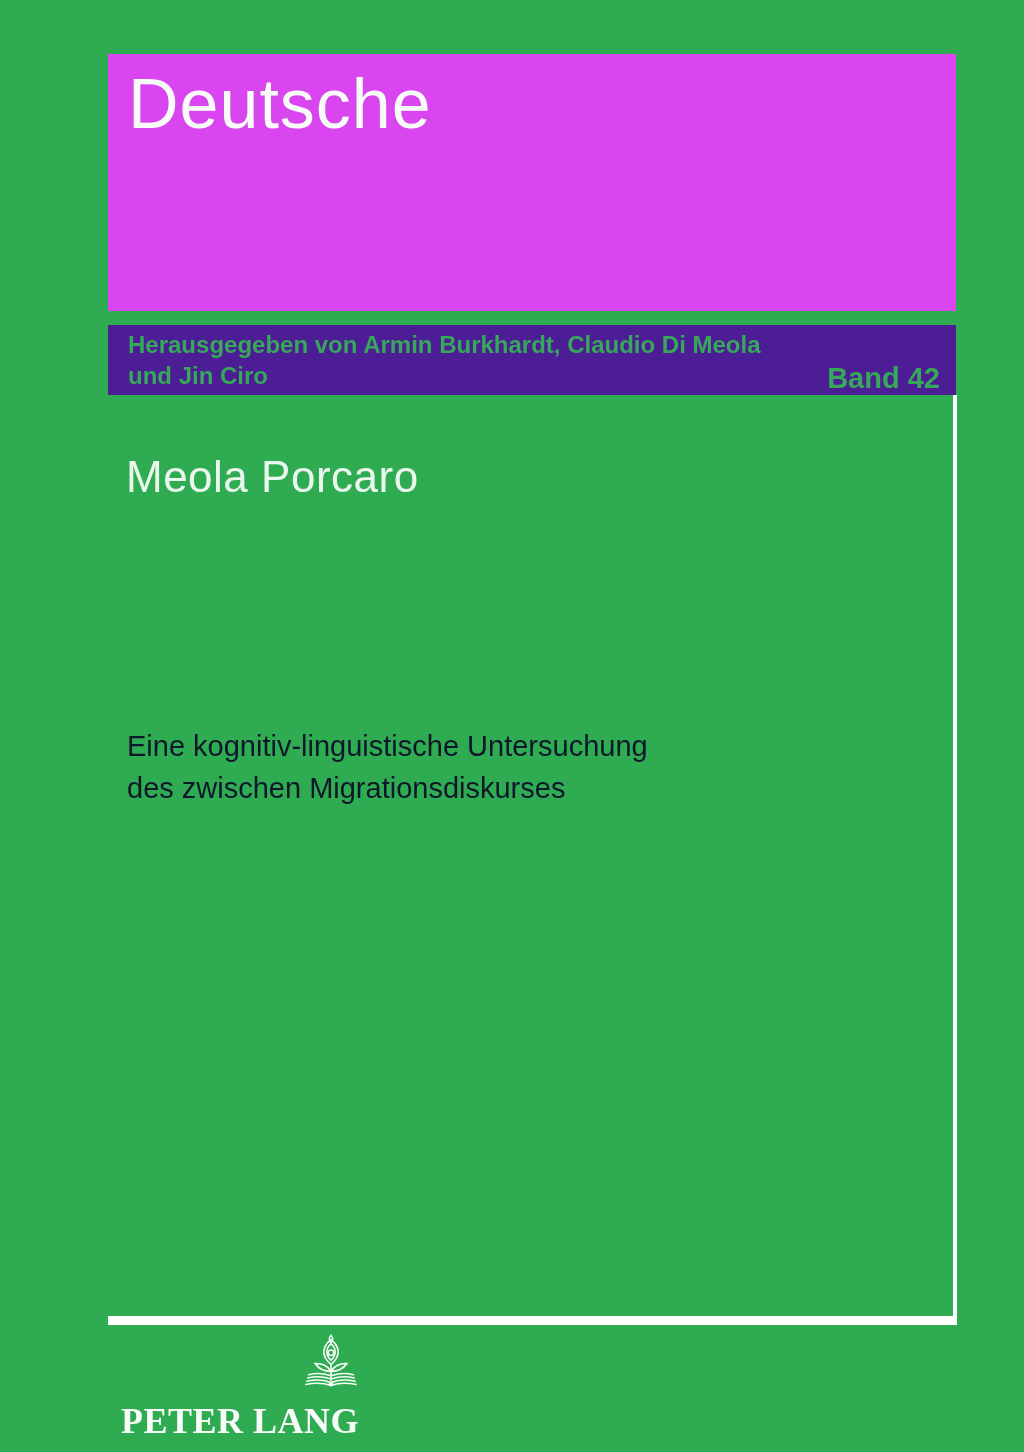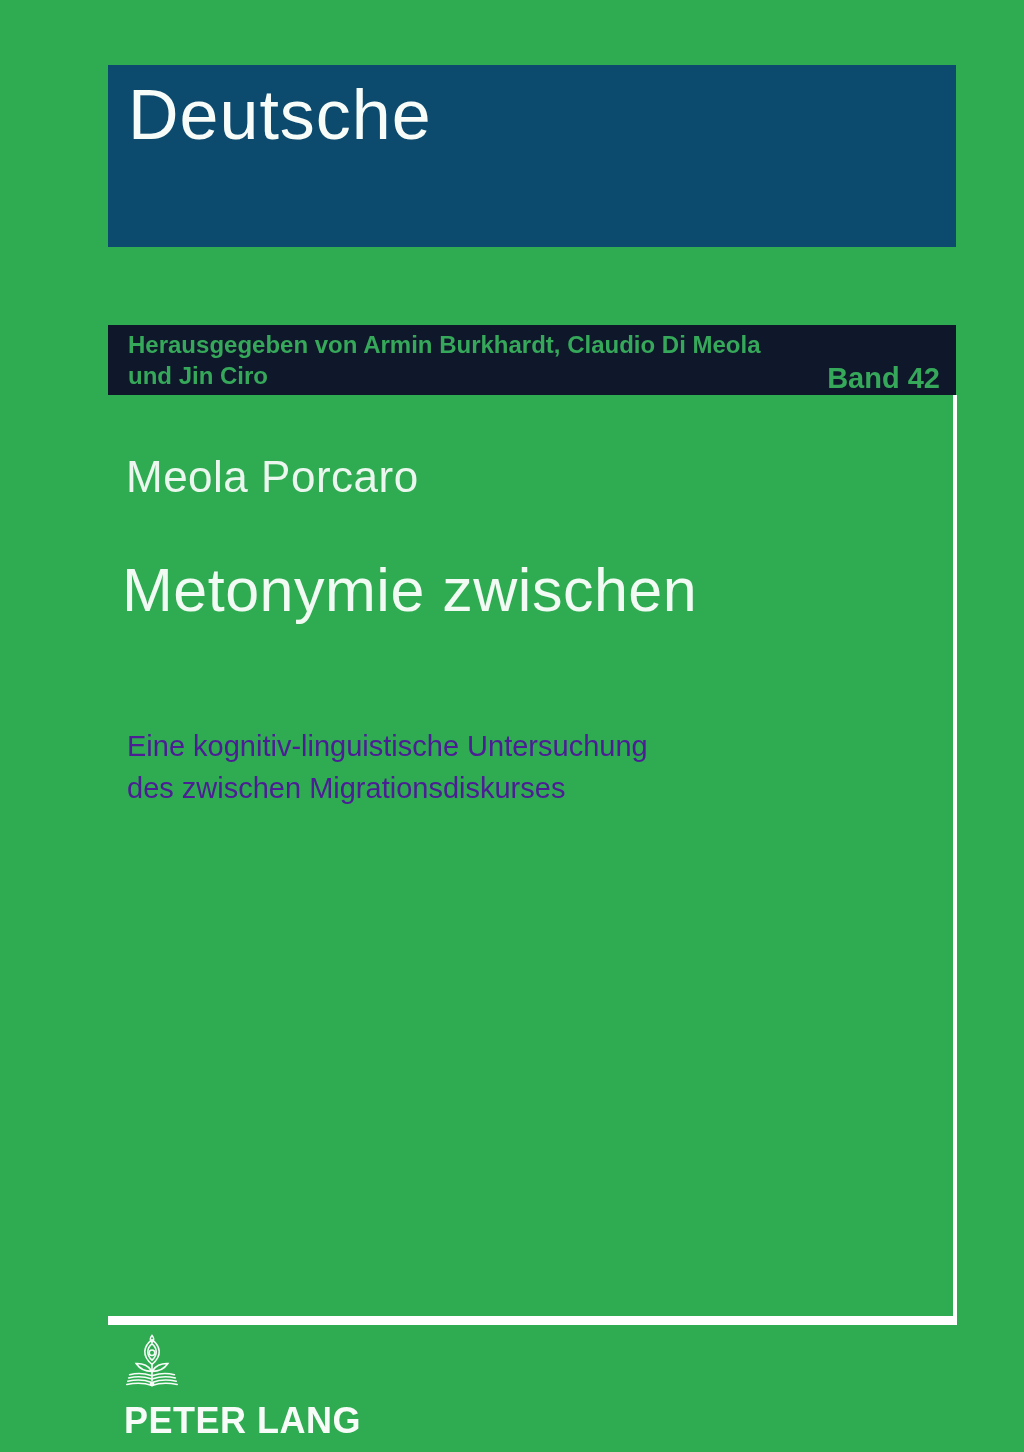--- a/index.html
+++ b/index.html
@@ -13,45 +13,45 @@
     height: 1452px;
     background: #2fac51;
     overflow: hidden;
     font-family: "Liberation Sans", "DejaVu Sans", sans-serif;
   }
 
   
   .series-band {
     position: absolute;
     left: 108px;
-    top: 65px;
+    top: 54px;
     width: 848px;
-    height: 182px;
-    background: #0c4a6e;
+    height: 257px;
+    background: #d946ef;
   }
   .series-title {
     position: absolute;
     left: 20px;
     top: 8px;
     color: #f7fcf8;
     font-size: 70px;
     line-height: 85px;
     font-weight: 300;
     letter-spacing: 1px;
     white-space: nowrap;
   }
 
   
   .editors-band {
     position: absolute;
     left: 108px;
     top: 325px;
     width: 848px;
     height: 70px;
-    background: #0f172a;
+    background: #4c1d95;
   }
   .editors-text {
     position: absolute;
     left: 20px;
     top: 4px;
     color: #36a85a;
     font-size: 24px;
     line-height: 31px;
     font-weight: bold;
     white-space: nowrap;
@@ -87,21 +87,21 @@
     line-height: 76px;
     font-weight: 300;
     letter-spacing: 0.5px;
     white-space: nowrap;
   }
 
   .subtitle {
     position: absolute;
     left: 127px;
     top: 725px;
-    color: #4c1d95;
+    color: #0f172a;
     font-size: 29px;
     line-height: 42px;
     font-weight: 300;
     white-space: nowrap;
   }
 
   
   .rule-vertical {
     position: absolute;
     left: 953px;
@@ -115,24 +115,25 @@
     left: 108px;
     top: 1316px;
     width: 849px;
     height: 9px;
     background: #ffffff;
   }
 
   
   .publisher-block {
     position: absolute;
-    left: 124px;
+    left: 104px;
     top: 1334px;
     width: 255px;
-    text-align: left;
+    text-align: right;
+    font-family: Liberation Serif, serif;
   }
   .publisher-logo {
     display: inline-block;
   }
   .publisher-name {
     margin-top: 4px;
     color: #f8fcf9;
     font-size: 36px;
     font-weight: bold;
     letter-spacing: 0.5px;
@@ -157,21 +158,21 @@
       <span>und Jin Ciro</span>
     </div>
     <div class="band-label">
       <span>Band 42</span>
     </div>
   </div>
 
   <div class="author">Meola Porcaro</div>
 
   <div class="main-title">
-    <span>Metonymie zwischen</span><br>
+    <br>
   </div>
 
   <div class="subtitle">
     <span>Eine kognitiv-linguistische Untersuchung</span><br>
     <span>des zwischen Migrationsdiskurses</span>
   </div>
 
   <div class="rule-vertical"></div>
   <div class="rule-horizontal"></div>
 

